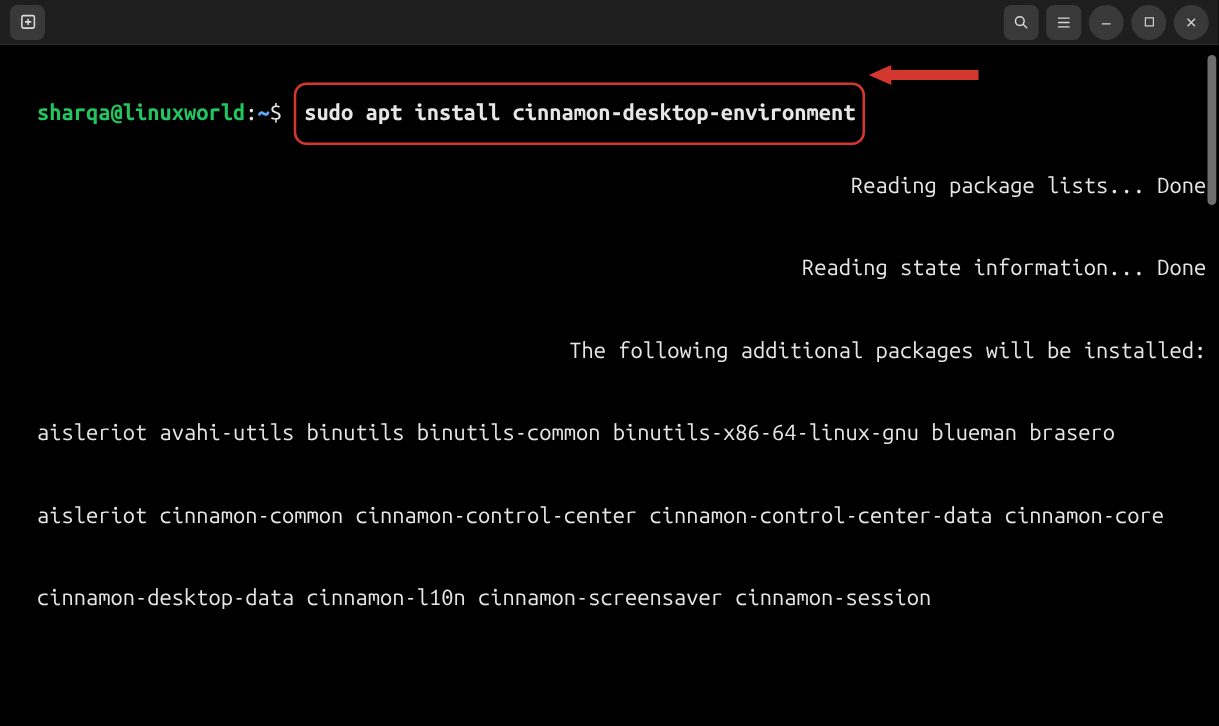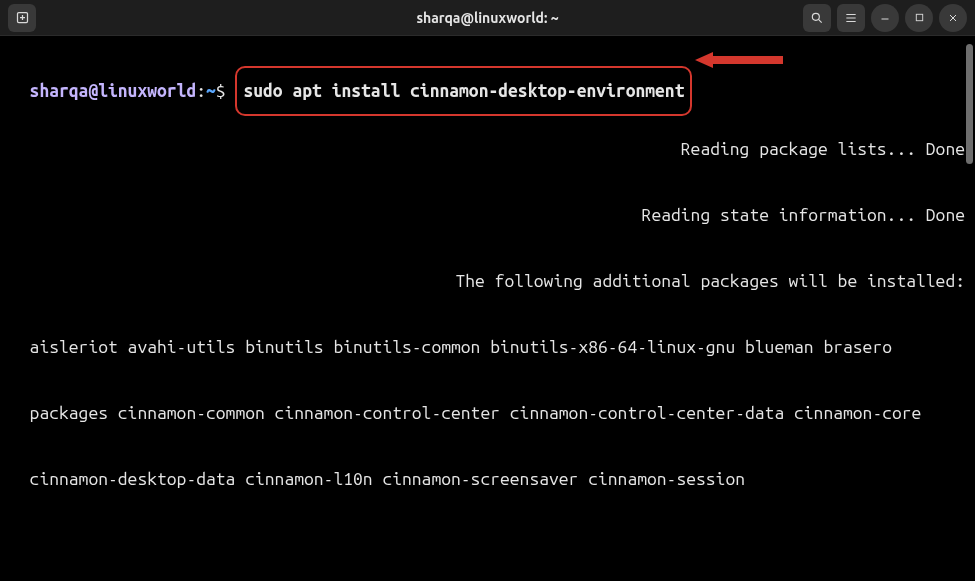--- a/index.html
+++ b/index.html
@@ -49,21 +49,21 @@
     word-break: break-word;
     height: calc(581px - 36px);
   }
   .scrollbar {
     position: absolute;
     right: 2px; top: 44px;
     width: 7px; height: 120px;
     background: #6e6e6e;
     border-radius: 4px;
   }
-  .prompt .user { color: #c4b5fd; font-weight: bold; }
+  .prompt .user { color: #22c55e; font-weight: bold; }
   .prompt .path { color: #5aa8ff; font-weight: bold; }
   .prompt .sep  { color: #e6e6e6; }
   .cmd-wrap {
     display: inline-block;
     border: 2px solid #d4372d;
     border-radius: 10px;
     padding: 12px 6px;
   }
   .cmd-text { color: #e6e6e6; font-weight: bold; }
   .arrow {
@@ -81,21 +81,20 @@
 
 <div class="titlebar">
   <div class="title-left">
     <div class="tb-btn">
       <svg width="15" height="15" viewBox="0 0 24 24" fill="none" stroke="#d9d9d9" stroke-width="2">
           <rect x="4" y="4" width="16" height="16" rx="2"></rect>
           <path d="M12 8v8M8 12h8"></path>
         </svg>
     </div>
   </div>
-  <div class="title-center">sharqa@linuxworld: ~</div>
   <div class="title-right">
     <div class="tb-btn">
       <svg width="14" height="14" viewBox="0 0 24 24" fill="none" stroke="#d9d9d9" stroke-width="2">
           <circle cx="10" cy="10" r="6"></circle>
           <path d="m20 20-5.5-5.5"></path>
         </svg>
     </div>
     <div class="tb-btn">
       <svg width="14" height="14" viewBox="0 0 24 24" fill="none" stroke="#d9d9d9" stroke-width="2">
           <path d="M4 6h16M4 12h16M4 18h16"></path>
@@ -118,21 +117,21 @@
     </div>
   </div>
 </div>
 
 <div class="terminal">
   <span class="prompt"><span class="user">sharqa@linuxworld</span><span class="sep">:</span><span class="path">~</span><span class="sep">$ </span></span><span class="cmd-wrap"><span class="cmd-text">sudo apt install cinnamon-desktop-environment</span></span>
   <span class="line">Reading package lists... Done</span>
   <span class="line">Reading state information... Done</span>
   <span class="line">The following additional packages will be installed:</span>
   <span class="indent">aisleriot avahi-utils binutils binutils-common binutils-x86-64-linux-gnu blueman brasero</span>
-  <span class="indent">packages cinnamon-common cinnamon-control-center cinnamon-control-center-data cinnamon-core</span>
+  <span class="indent">aisleriot cinnamon-common cinnamon-control-center cinnamon-control-center-data cinnamon-core</span>
   <span class="indent">cinnamon-desktop-data cinnamon-l10n cinnamon-screensaver cinnamon-session</span>
   
   
   
   
   
   
   
   
   

